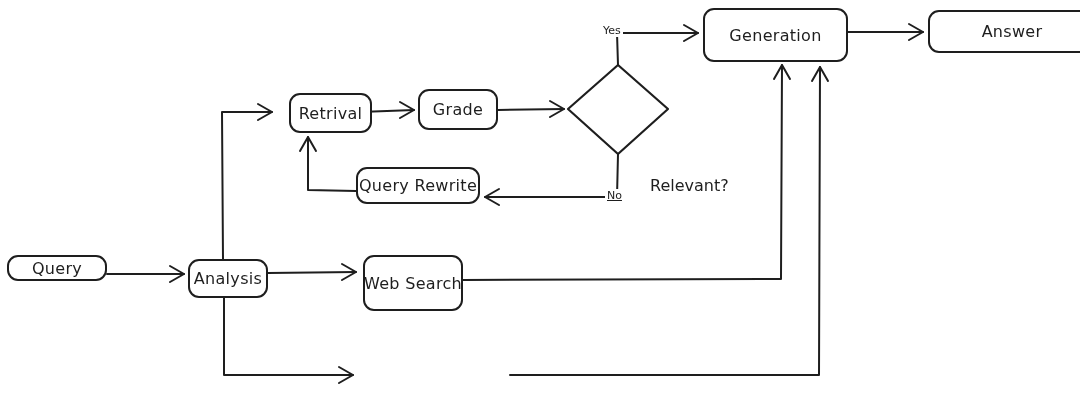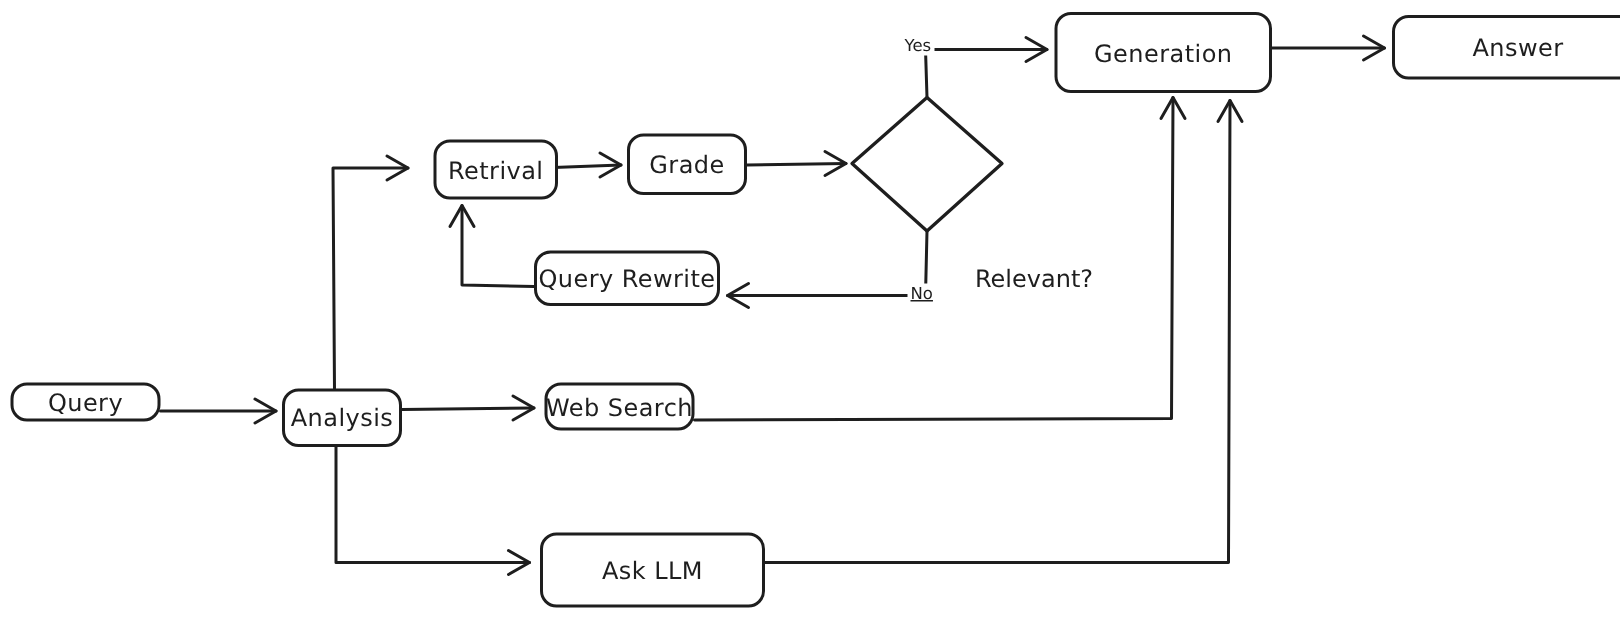--- a/index.html
+++ b/index.html
@@ -53,21 +53,21 @@
     white-space: nowrap;
   }
   
   .n-query        { left: 7px;   top: 255px; width: 100px; height: 26px; }
   .n-analysis     { left: 188px; top: 259px; width: 80px;  height: 39px; }
   .n-retrieval    { left: 277px; top: 93px;  width: 83px;  height: 40px; margin-left: 12px; }
   .n-grade        { left: 418px; top: 89px;  width: 80px;  height: 41px; }
   .n-query-rewrite{ left: 356px; top: 167px; width: 124px; height: 37px; }
   .n-generation   { left: 703px; top: 8px;   width: 145px; height: 54px; }
   .n-answer       { left: 928px; top: 10px;  width: 168px; height: 43px; }
-  .n-web-search   { left: 363px; top: 255px; width: 100px; height: 32px; justify-content: center; }
+  .n-web-search   { left: 363px; top: 255px; width: 100px; height: 56px; justify-content: center; }
   .n-ask-llm      { left: 360px; top: 355px; width: 150px; height: 50px; }
   .l-yes      { left: 601px; top: 24px; }
   .l-no       { left: 605px; top: 189px; text-decoration: underline; }
   .l-relevant { left: 650px; top: 146px; margin-top: 32px; }
 </style>
 </head>
 <body>
 
 <div class="canvas">
 
@@ -142,21 +142,18 @@
   </div>
   <div class="node n-generation">
     <span>Generation</span>
   </div>
   <div class="node n-answer">
     <span>Answer</span>
   </div>
   <div class="node n-web-search">
     <span>Web Search</span>
   </div>
-  <div class="node n-ask-llm">
-    <span>Ask LLM</span>
-  </div>
 
   <span class="edge-label l-yes">Yes</span>
   <span class="edge-label l-no">No</span>
   <span class="free-label l-relevant">Relevant?</span>
 
 </div>
 
 </body></html>

